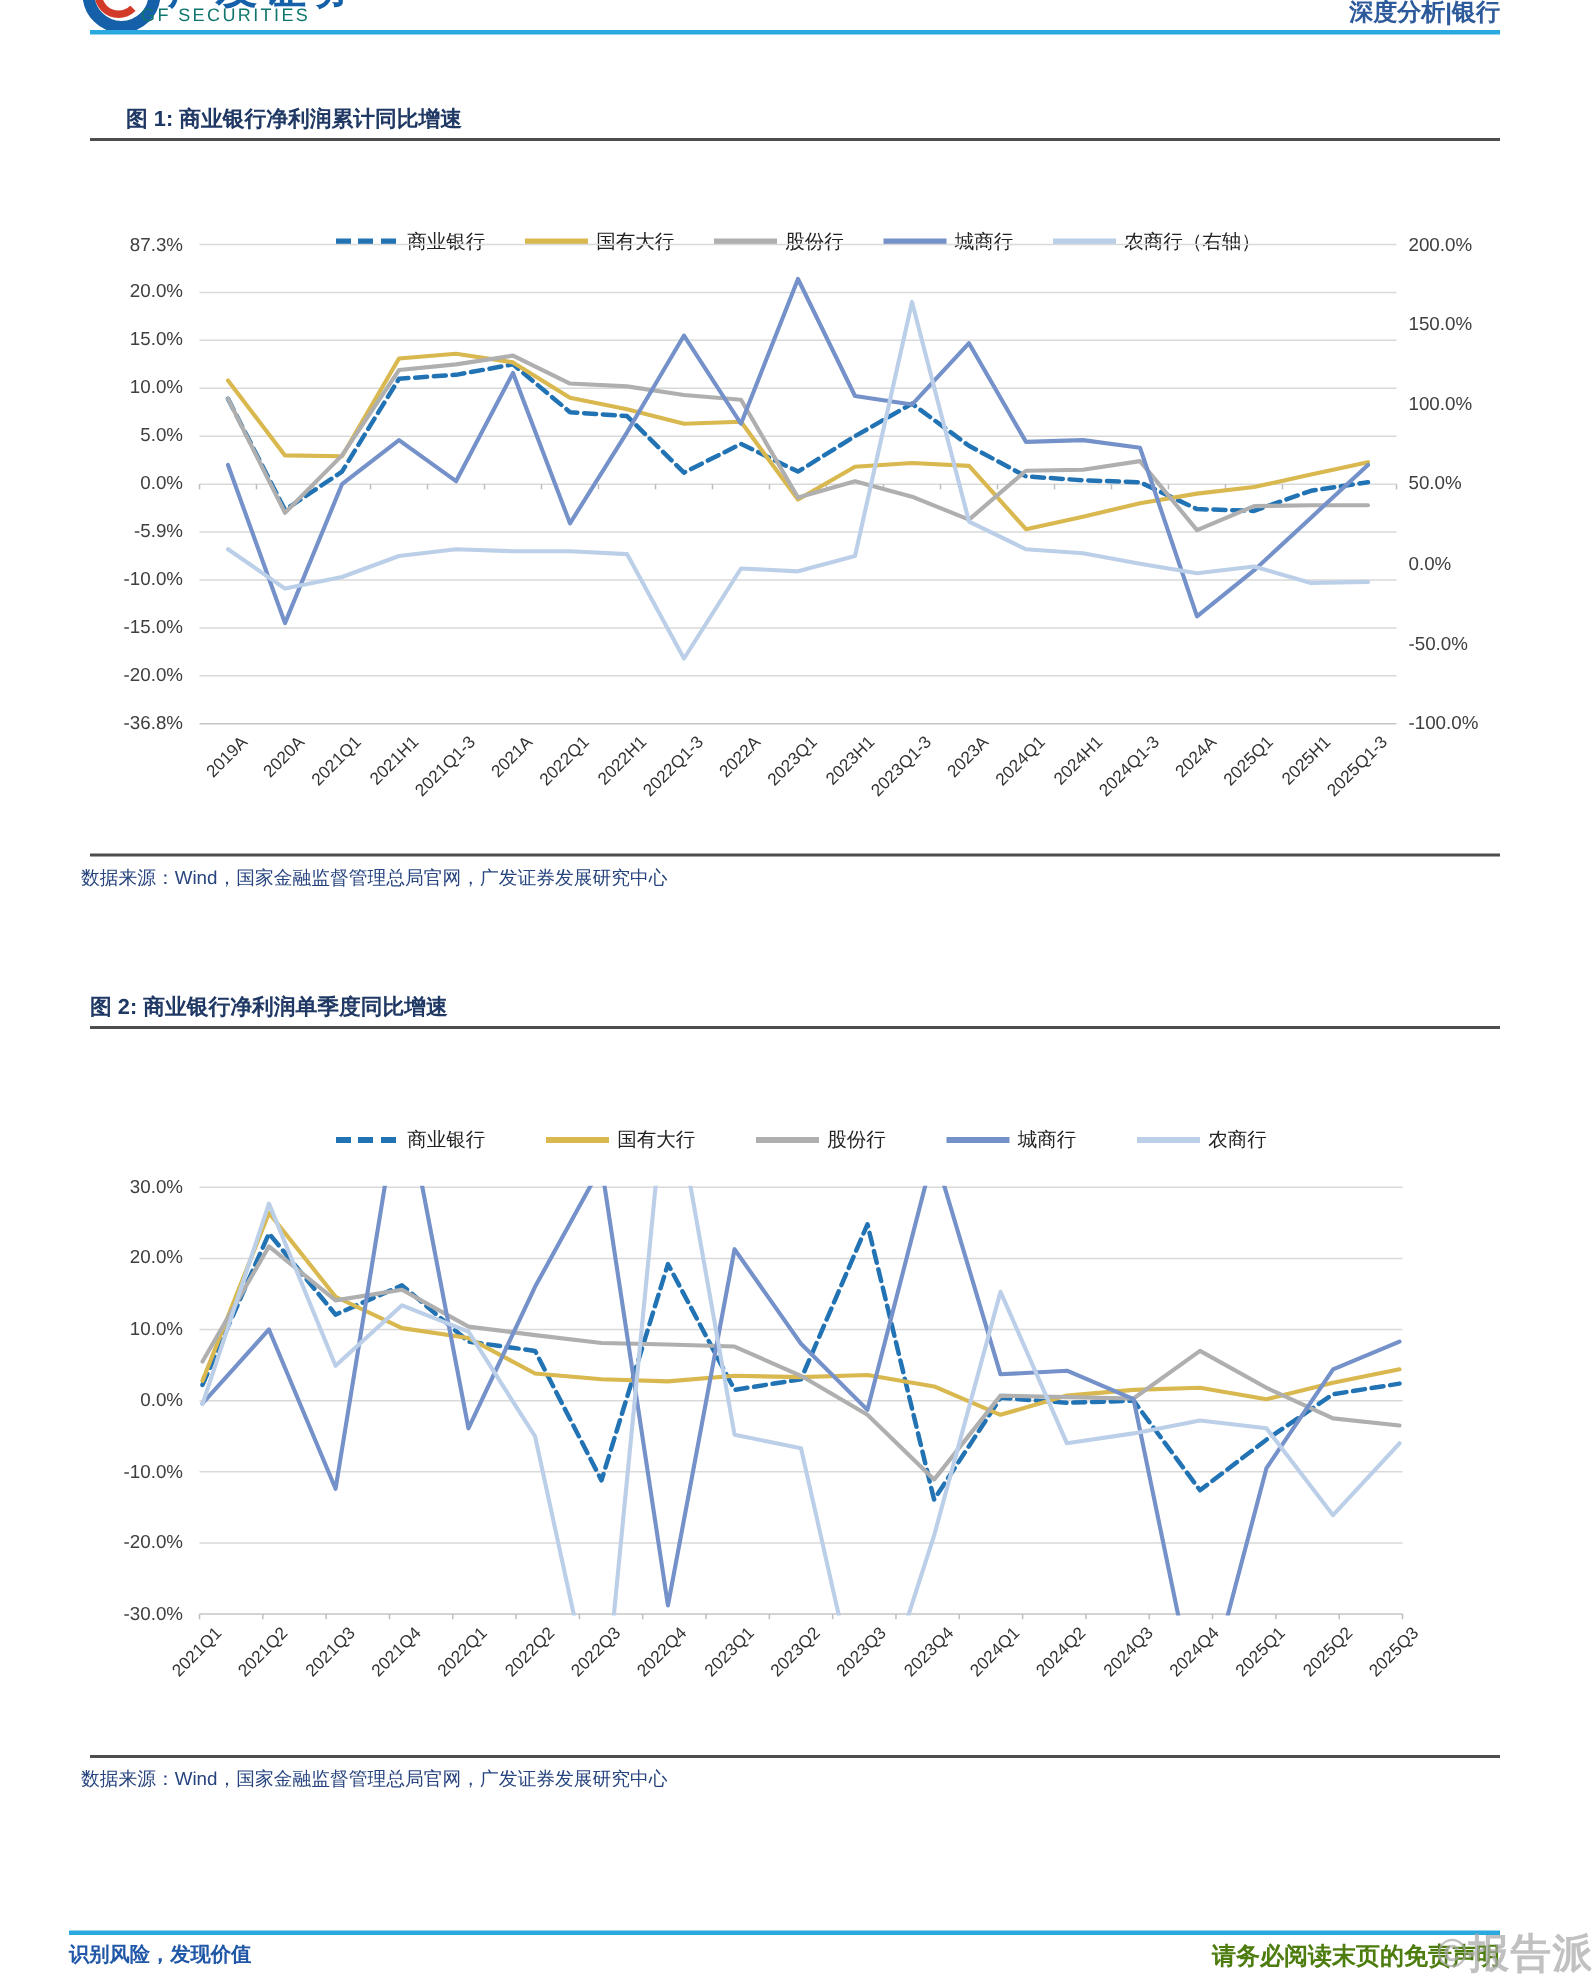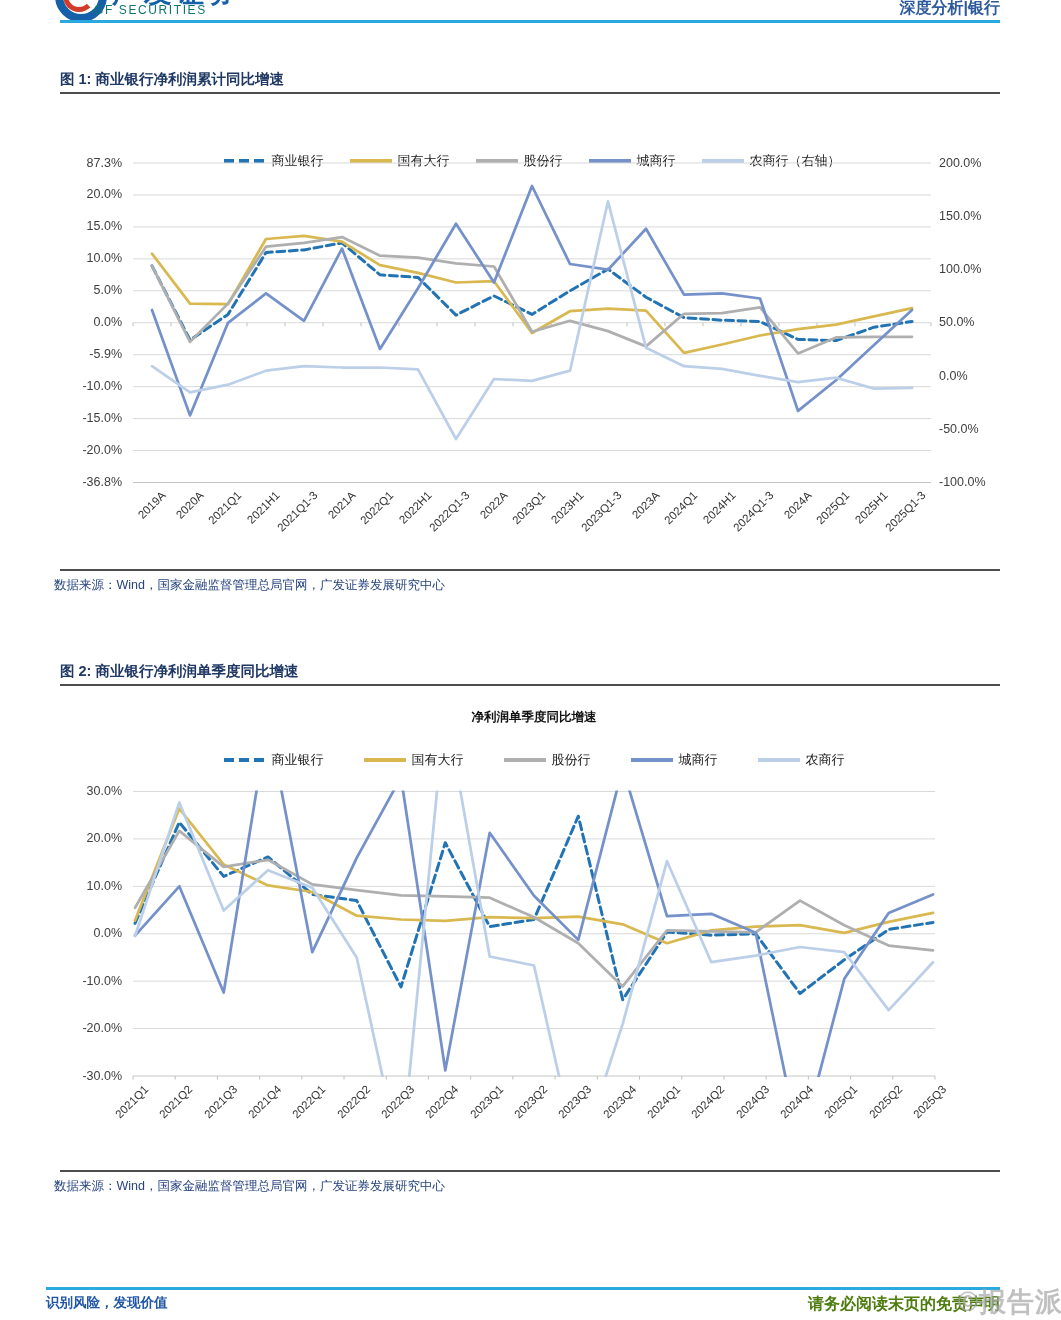--- a/index.html
+++ b/index.html
@@ -42,21 +42,21 @@
 
   <div>
     <div id="logo-ring"></div>
     <div id="logo-swoosh"></div>
     <div id="brand-cn">广发证券</div>
     <div id="brand-en">GF SECURITIES</div>
   </div>
   <div id="report-category">深度分析|银行</div>
   <div id="header-rule"></div>
 
-  <div class="fig-caption" style="top:70px;">图 1:  商业银行净利润累计同比增速</div>
+  <div class="fig-caption" style="top:70px;margin-left:24px;">图 1:  商业银行净利润累计同比增速</div>
   <div class="fig-rule" style="top:92px;"></div>
   <div id="chart1" class="abs txt-layer"></div>
   <div class="src-rule" style="top:569px;"></div>
   <div class="src-text" style="top:577px;">数据来源：Wind，国家金融监督管理总局官网，广发证券发展研究中心</div>
 
   <div class="fig-caption" style="top:662px;">图 2:  商业银行净利润单季度同比增速</div>
   <div class="fig-rule" style="top:684px;"></div>
   <div id="chart2" class="abs txt-layer"></div>
   <div class="src-rule" style="top:1170px;"></div>
   <div class="src-text" style="top:1178px;">数据来源：Wind，国家金融监督管理总局官网，广发证券发展研究中心</div>
@@ -202,21 +202,20 @@
     <div class="xlab" style="right: 484px; top: 489px;">2023H1</div>
     <div class="xlab" style="right: 446px; top: 489px;">2023Q1-3</div>
     <div class="xlab" style="right: 408px; top: 489px;">2023A</div>
     <div class="xlab" style="right: 370px; top: 489px;">2024Q1</div>
     <div class="xlab" style="right: 332px; top: 489px;">2024H1</div>
     <div class="xlab" style="right: 294px; top: 489px;">2024Q1-3</div>
     <div class="xlab" style="right: 256px; top: 489px;">2024A</div>
     <div class="xlab" style="right: 218px; top: 489px;">2025Q1</div>
     <div class="xlab" style="right: 180px; top: 489px;">2025H1</div>
     <div class="xlab" style="right: 142px; top: 489px;">2025Q1-3</div>
-    <div class="chart-title" style="left: 133px; width: 802px; top: 709px;">净利润单季度同比增速</div>
     <div class="legend" style="left: 133px; width: 802px; top: 751px; gap: 40px;">
       <div class="legend-item">
         <span class="lg-marker" style="height: 4.5px; background: repeating-linear-gradient(90deg, rgb(34, 115, 180) 0px, rgb(34, 115, 180) 10px, transparent 10px, transparent 15px);"></span>
         <span class="legend-label">商业银行</span>
       </div>
       <div class="legend-item">
         <span class="lg-marker" style="background: rgb(217, 184, 79);"></span>
         <span class="legend-label">国有大行</span>
       </div>
       <div class="legend-item">

